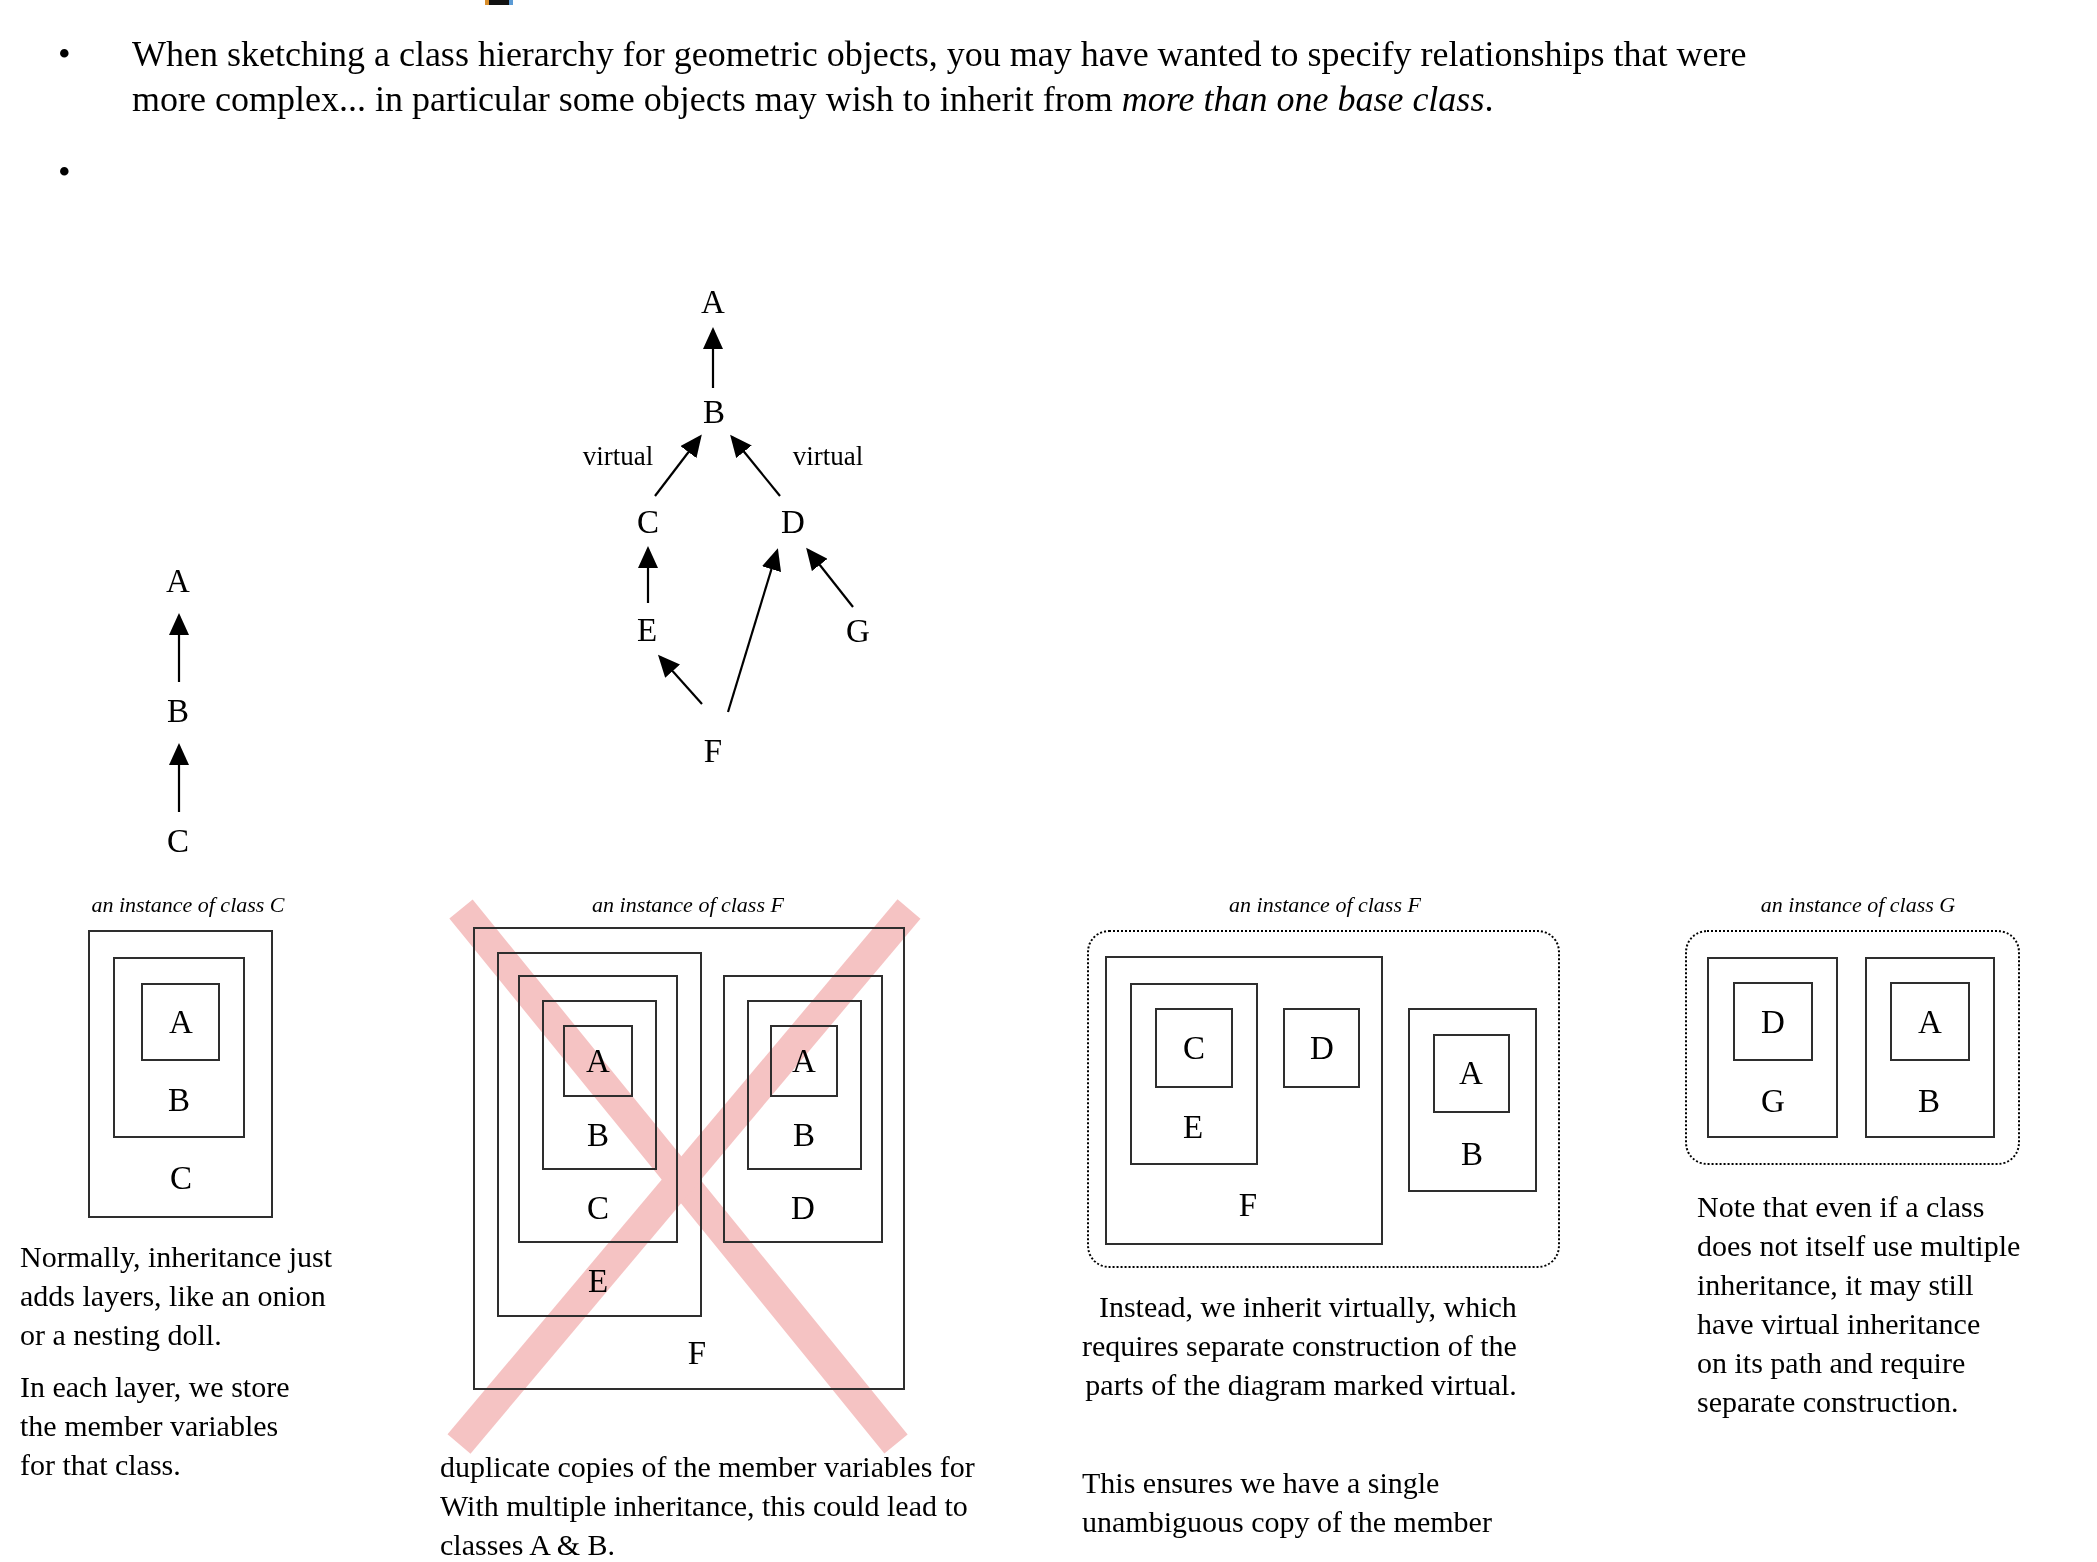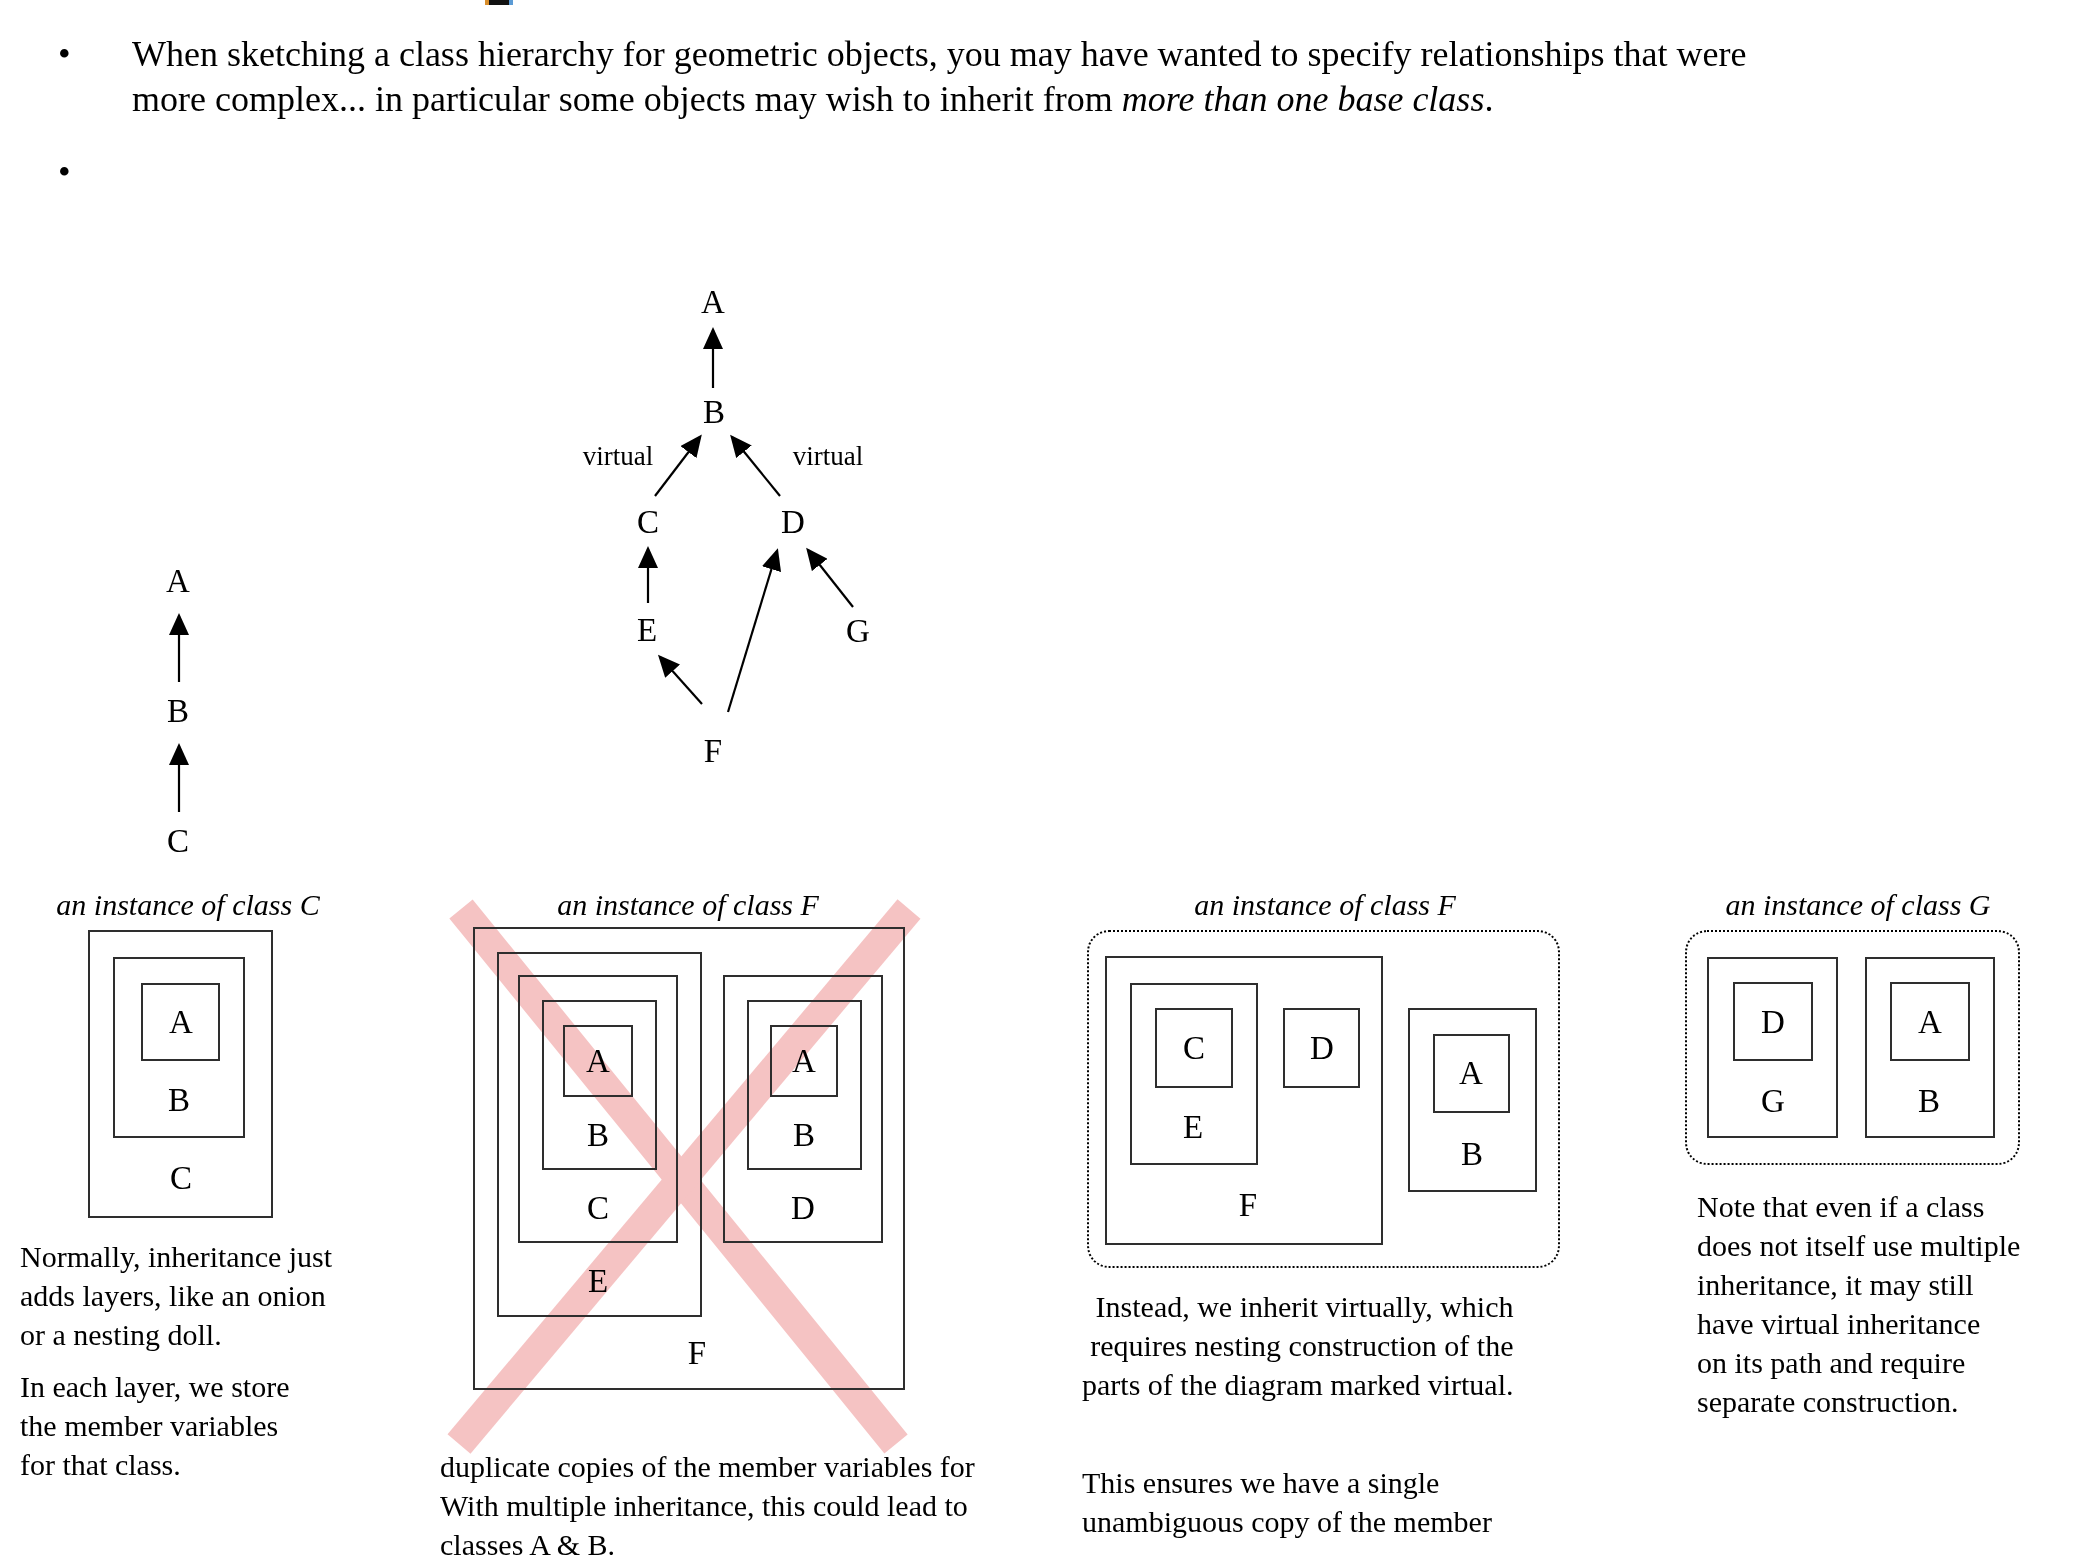--- a/index.html
+++ b/index.html
@@ -9,21 +9,21 @@
     font-family:"Liberation Serif", serif;
   }
   
   .overlay{position:absolute;left:0;top:0;z-index:1;pointer-events:none;}
   
   .box{position:absolute;z-index:2;box-sizing:border-box;background:transparent;border:2px solid #2e2e2e;}
   .dotted{border:2px dotted #000;border-radius:22px;}
   
   .lbl{position:absolute;z-index:3;font-size:33px;line-height:1;transform:translate(-50%,-50%);white-space:nowrap;}
   .vlabel{position:absolute;z-index:3;font-size:27px;line-height:1;transform:translate(-50%,-50%);white-space:nowrap;}
-  .cap{position:absolute;z-index:3;font-size:30px;font-style:italic;line-height:30px;transform:translateX(-50%);white-space:nowrap;}
+  .cap{position:absolute;z-index:3;font-size:22px;font-style:italic;line-height:30px;transform:translateX(-50%);white-space:nowrap;}
   .note{position:absolute;z-index:3;font-size:30px;line-height:39px;white-space:nowrap;}
   
   .bullet-text{position:absolute;left:92px;z-index:3;font-size:36px;line-height:45px;white-space:nowrap;margin-left:40px;}
   .bullet-dot{position:absolute;left:58px;z-index:3;font-size:36px;line-height:45px;}
   .em{font-style:italic;}
   
   .title-frag{
     position:absolute;left:485px;top:0;width:28px;height:5px;z-index:3;
     background:linear-gradient(90deg,#d98e2b 0 4px,#121212 4px 24px,#5b9bd5 24px 28px);
   }
@@ -131,21 +131,21 @@
 <div class="box" style="left:1408px;top:1008px;width:129px;height:184px;"></div>
 <div class="box" style="left:1433px;top:1034px;width:77px;height:79px;"></div>
 <div class="lbl" style="left:1194px;top:1048px;">C</div>
 <div class="lbl" style="left:1322px;top:1048px;">D</div>
 <div class="lbl" style="left:1193px;top:1127px;">E</div>
 <div class="lbl" style="left:1248px;top:1205px;">F</div>
 <div class="lbl" style="left:1471px;top:1073px;">A</div>
 <div class="lbl" style="left:1472px;top:1154px;">B</div>
 <div class="note" style="left:1082px;top:1287px;text-align:right;">
   <div>Instead, we inherit virtually, which</div>
-  <div>requires nesting construction of the</div>
+  <div>requires separate construction of the</div>
   <div>parts of the diagram marked virtual.</div>
 </div>
 <div class="note" style="left:1082px;top:1416px;margin-top:47px;">
   <div>This ensures we have a single</div>
   <div>unambiguous copy of the member</div>
 </div>
 
 <div class="cap" style="left:1858px;top:890px;">an instance of class G</div>
 <div class="box dotted" style="left:1685px;top:930px;width:335px;height:235px;"></div>
 <div class="box" style="left:1707px;top:957px;width:131px;height:181px;"></div>

